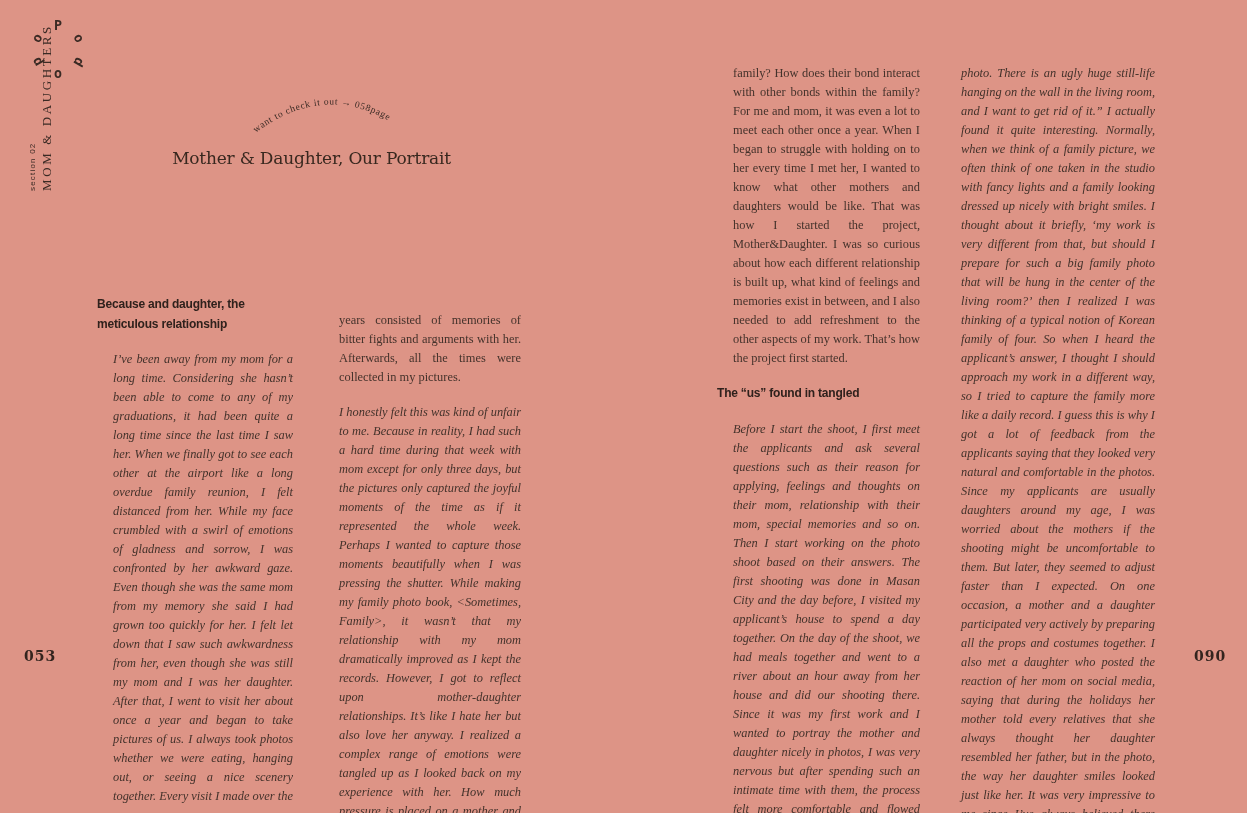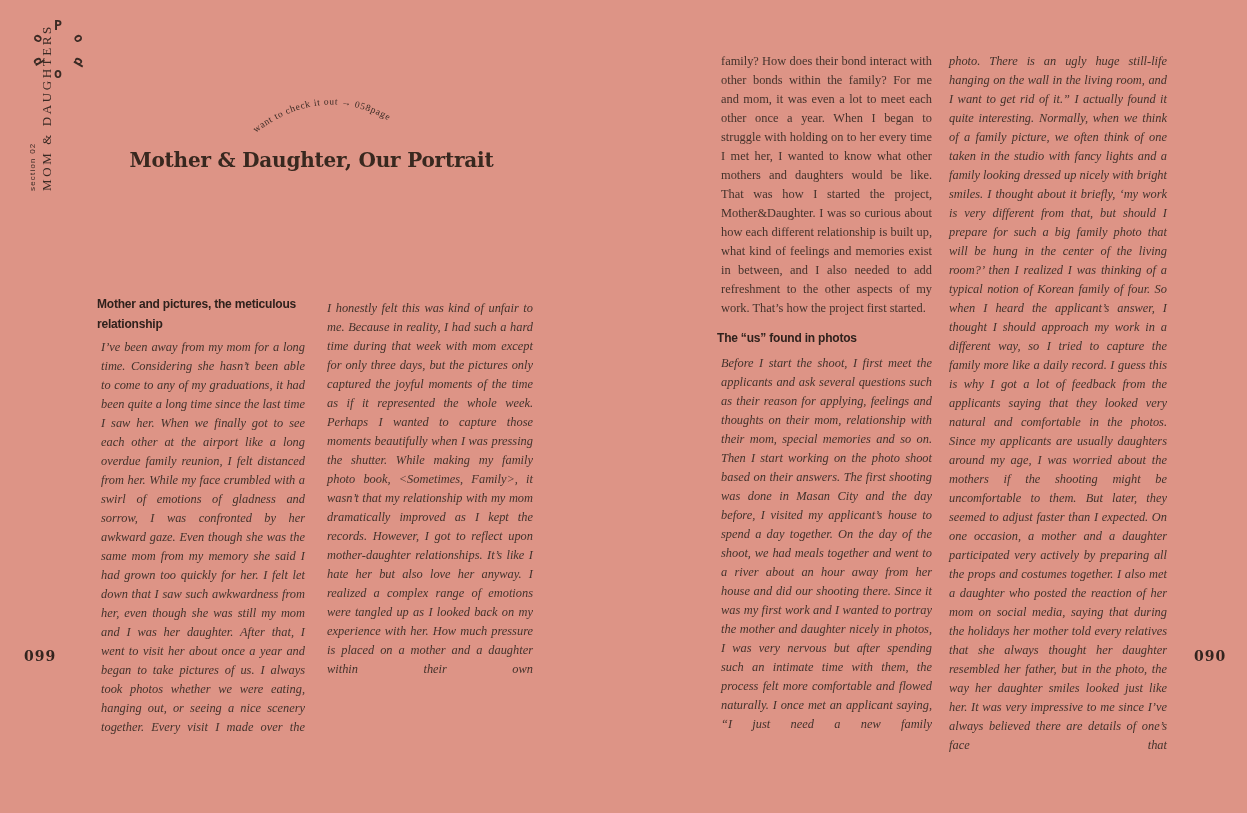--- a/index.html
+++ b/index.html
@@ -40,26 +40,26 @@
   .arc text{
     font-family:"Liberation Serif", serif;
     font-size:9.5px;letter-spacing:.7px;fill:#3a2a24;
   }
 
   
   .title{
     position:absolute;left:0;top:148px;width:623px;
     margin:0;text-align:center;
     font-family:"DejaVu Serif", serif;
-    font-weight:700;font-size:20px;letter-spacing:-.2px;color:#38281f;
+    font-weight:400;font-size:17px;letter-spacing:-.2px;color:#38281f;
   }
 
   
   .col{position:absolute;font-size:12.4px;line-height:19px;text-align:justify;}
-  .col p{margin:4px;}
+  .col p{margin:16px;}
   .col p.cont{text-align-last:justify;font-style:italic;}
   .col1{left:97px;top:295px;width:212px;}
   .col2{left:323px;top:295px;width:214px;}
   .col3{left:717px;top:48px;width:219px;}
   .col4{left:945px;top:48px;width:226px;}
   .col-heading{
     font-family:"Liberation Sans", sans-serif;
     font-weight:700;font-size:12px;line-height:19.5px;
     letter-spacing:-.2px;color:#2f211c;
     margin:0 0 2px 0;text-align:left;
@@ -97,34 +97,35 @@
   <svg class="arc" viewBox="0 0 164 50" aria-hidden="true">
     <path id="arcPath" d="M 6 42 Q 82 -16 158 40" fill="none" stroke="none"></path>
     <text>
       <textPath href="#arcPath" startOffset="2">want to check it out → 058page</textPath>
     </text>
   </svg>
 
   <h1 class="title">Mother &amp; Daughter, Our Portrait</h1>
 
   <div class="col col1">
-    <h2 class="col-heading">Mother and pictures, the meticulous relationship</h2>
+    <h2 class="col-heading">Because and daughter, the meticulous relationship</h2>
     <p class="cont">I’ve been away from my mom for a long time. Considering she hasn’t been able to come to any of my graduations, it had been quite a long time since the last time I saw her. When we finally got to see each other at the airport like a long overdue family reunion, I felt distanced from her. While my face crumbled with a swirl of emotions of gladness and sorrow, I was confronted by her awkward gaze. Even though she was the same mom from my memory she said I had grown too quickly for her. I felt let down that I saw such awkwardness from her, even though she was still my mom and I was her daughter. After that, I went to visit her about once a year and began to take pictures of us. I always took photos whether we were eating, hanging out, or seeing a nice scenery together. Every visit I made over the</p>
   </div>
 
   <div class="col col2">
+    <p>years consisted of memories of bitter fights and arguments with her. Afterwards, all the times were collected in my pictures.</p>
     <p class="cont">I honestly felt this was kind of unfair to me. Because in reality, I had such a hard time during that week with mom except for only three days, but the pictures only captured the joyful moments of the time as if it represented the whole week. Perhaps I wanted to capture those moments beautifully when I was pressing the shutter. While making my family photo book, &lt;Sometimes, Family&gt;, it wasn’t that my relationship with my mom dramatically improved as I kept the records. However, I got to reflect upon mother-daughter relationships. It’s like I hate her but also love her anyway. I realized a complex range of emotions were tangled up as I looked back on my experience with her. How much pressure is placed on a mother and a daughter within their own</p>
   </div>
 
   <div class="col col3">
     <p>family? How does their bond interact with other bonds within the family? For me and mom, it was even a lot to meet each other once a year. When I began to struggle with holding on to her every time I met her, I wanted to know what other mothers and daughters would be like. That was how I started the project, Mother&amp;Daughter. I was so curious about how each different relationship is built up, what kind of feelings and memories exist in between, and I also needed to add refreshment to the other aspects of my work. That’s how the project first started.</p>
-    <h2 class="col-heading mid">The “us” found in photos</h2>
+    <h2 class="col-heading mid">The “us” found in tangled</h2>
     <p class="cont">Before I start the shoot, I first meet the applicants and ask several questions such as their reason for applying, feelings and thoughts on their mom, relationship with their mom, special memories and so on. Then I start working on the photo shoot based on their answers. The first shooting was done in Masan City and the day before, I visited my applicant’s house to spend a day together. On the day of the shoot, we had meals together and went to a river about an hour away from her house and did our shooting there. Since it was my first work and I wanted to portray the mother and daughter nicely in photos, I was very nervous but after spending such an intimate time with them, the process felt more comfortable and flowed naturally. I once met an applicant saying, “I just need a new family</p>
   </div>
 
   <div class="col col4">
     <p class="cont">photo. There is an ugly huge still-life hanging on the wall in the living room, and I want to get rid of it.” I actually found it quite interesting. Normally, when we think of a family picture, we often think of one taken in the studio with fancy lights and a family looking dressed up nicely with bright smiles. I thought about it briefly, ‘my work is very different from that, but should I prepare for such a big family photo that will be hung in the center of the living room?’ then I realized I was thinking of a typical notion of Korean family of four. So when I heard the applicant’s answer, I thought I should approach my work in a different way, so I tried to capture the family more like a daily record. I guess this is why I got a lot of feedback from the applicants saying that they looked very natural and comfortable in the photos. Since my applicants are usually daughters around my age, I was worried about the mothers if the shooting might be uncomfortable to them. But later, they seemed to adjust faster than I expected. On one occasion, a mother and a daughter participated very actively by preparing all the props and costumes together. I also met a daughter who posted the reaction of her mom on social media, saying that during the holidays her mother told every relatives that she always thought her daughter resembled her father, but in the photo, the way her daughter smiles looked just like her. It was very impressive to me since I’ve always believed there are details of one’s face that</p>
   </div>
 
-  <div class="pageno left">099</div>
+  <div class="pageno left">053</div>
   <div class="pageno right">090</div>
 
 </div>
 
 </body></html>

